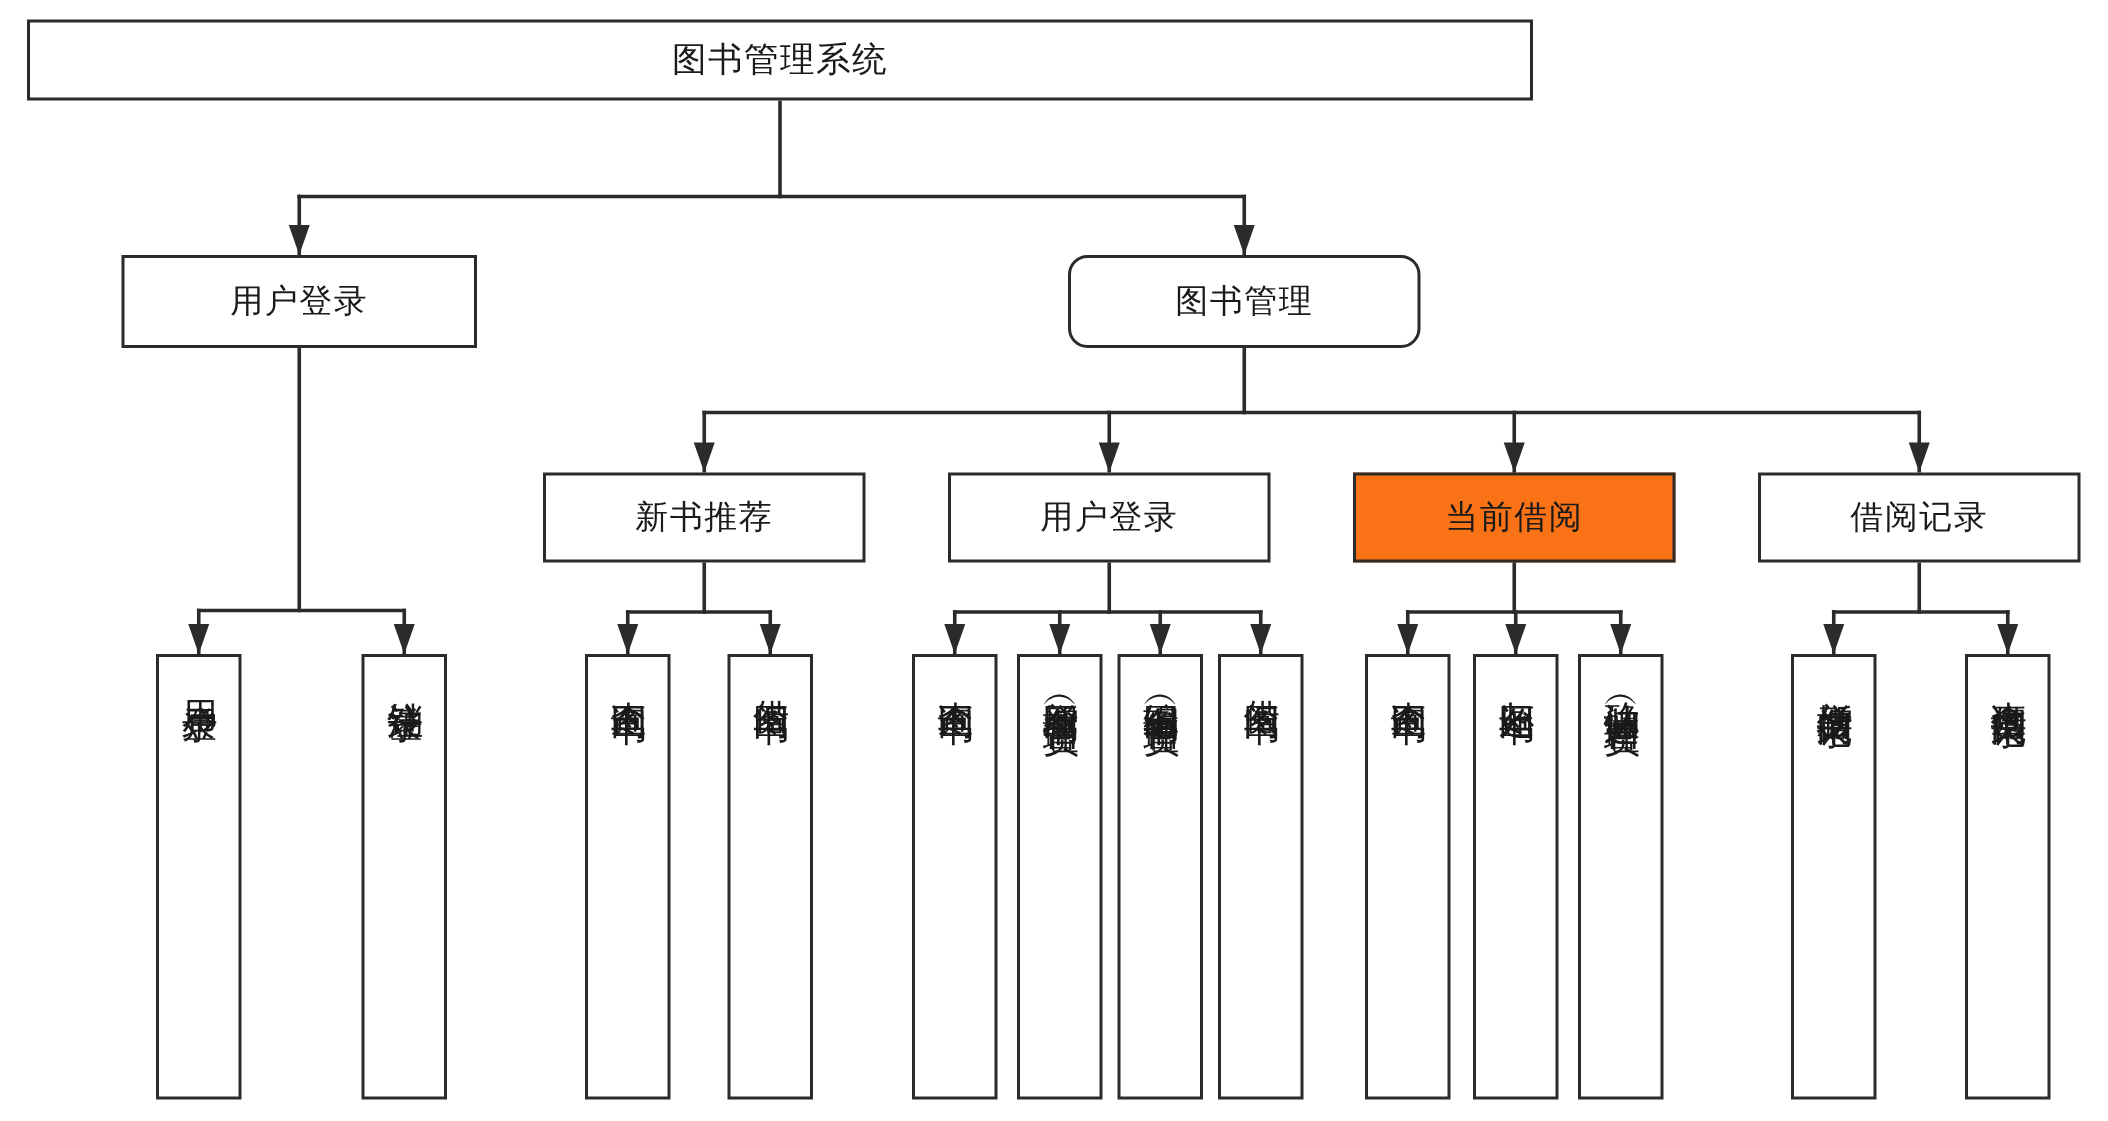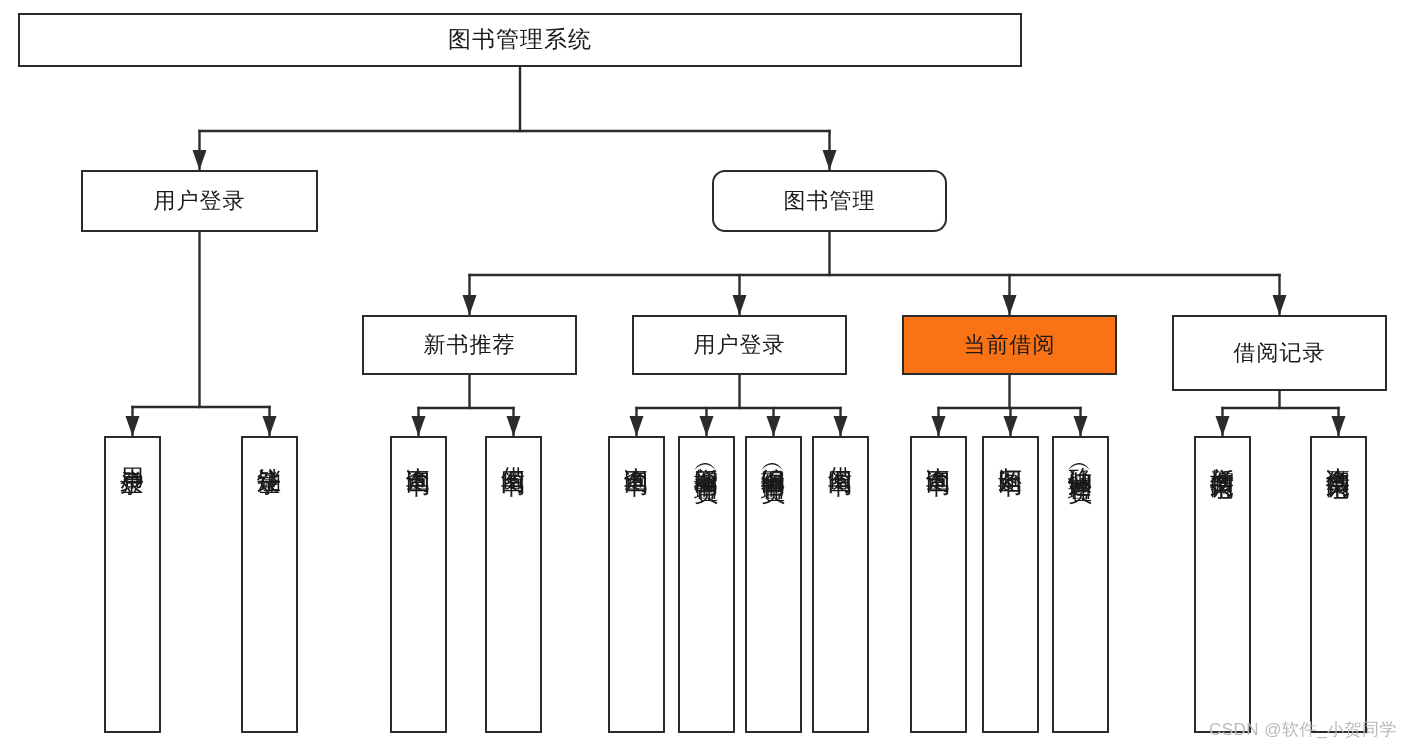--- a/index.html
+++ b/index.html
@@ -156,21 +156,21 @@
       </div>
       <div class="node horizontal" style="left: 362px; top: 315px; width: 215px; height: 60px; border-color: rgb(43, 43, 43); background: rgb(255, 255, 255); color: rgb(26, 26, 26);">
         <span class="node-label">新书推荐</span>
       </div>
       <div class="node horizontal" style="left: 632px; top: 315px; width: 215px; height: 60px; border-color: rgb(43, 43, 43); background: rgb(255, 255, 255); color: rgb(26, 26, 26);">
         <span class="node-label">用户登录</span>
       </div>
       <div class="node horizontal" style="left: 902px; top: 315px; width: 215px; height: 60px; border-color: rgb(43, 43, 43); background: #f97316; color: rgb(26, 26, 26);">
         <span class="node-label">当前借阅</span>
       </div>
-      <div class="node horizontal" style="left: 1172px; top: 315px; width: 215px; height: 76px; border-color: rgb(43, 43, 43); background: rgb(255, 255, 255); color: rgb(26, 26, 26);">
+      <div class="node horizontal" style="left: 1172px; top: 315px; width: 215px; height: 60px; border-color: rgb(43, 43, 43); background: rgb(255, 255, 255); color: rgb(26, 26, 26);">
         <span class="node-label">借阅记录</span>
       </div>
       <div class="node vertical" style="left: 104px; top: 436px; width: 57px; height: 297px; border-color: rgb(43, 43, 43); background: rgb(255, 255, 255); color: rgb(26, 26, 26);">
         <span class="node-label">用户登录</span>
       </div>
       <div class="node vertical" style="left: 241px; top: 436px; width: 57px; height: 297px; border-color: rgb(43, 43, 43); background: rgb(255, 255, 255); color: rgb(26, 26, 26);">
         <span class="node-label">注销登录</span>
       </div>
       <div class="node vertical" style="left: 390px; top: 436px; width: 57px; height: 297px; border-color: rgb(43, 43, 43); background: rgb(255, 255, 255); color: rgb(26, 26, 26);">
         <span class="node-label">查询图书</span>
@@ -199,14 +199,13 @@
       <div class="node vertical" style="left: 1052px; top: 436px; width: 57px; height: 297px; border-color: rgb(43, 43, 43); background: rgb(255, 255, 255); color: rgb(26, 26, 26);">
         <span class="node-label">确认归还（管理员）</span>
       </div>
       <div class="node vertical" style="left: 1194px; top: 436px; width: 57px; height: 297px; border-color: rgb(43, 43, 43); background: rgb(255, 255, 255); color: rgb(26, 26, 26);">
         <span class="node-label">新增借阅记录</span>
       </div>
       <div class="node vertical" style="left: 1310px; top: 436px; width: 57px; height: 297px; border-color: rgb(43, 43, 43); background: rgb(255, 255, 255); color: rgb(26, 26, 26);">
         <span class="node-label">查询借阅记录</span>
       </div>
     </div>
-  <div class="watermark">CSDN @软件_小贺同学</div>
 </div>
 
 </body></html>

